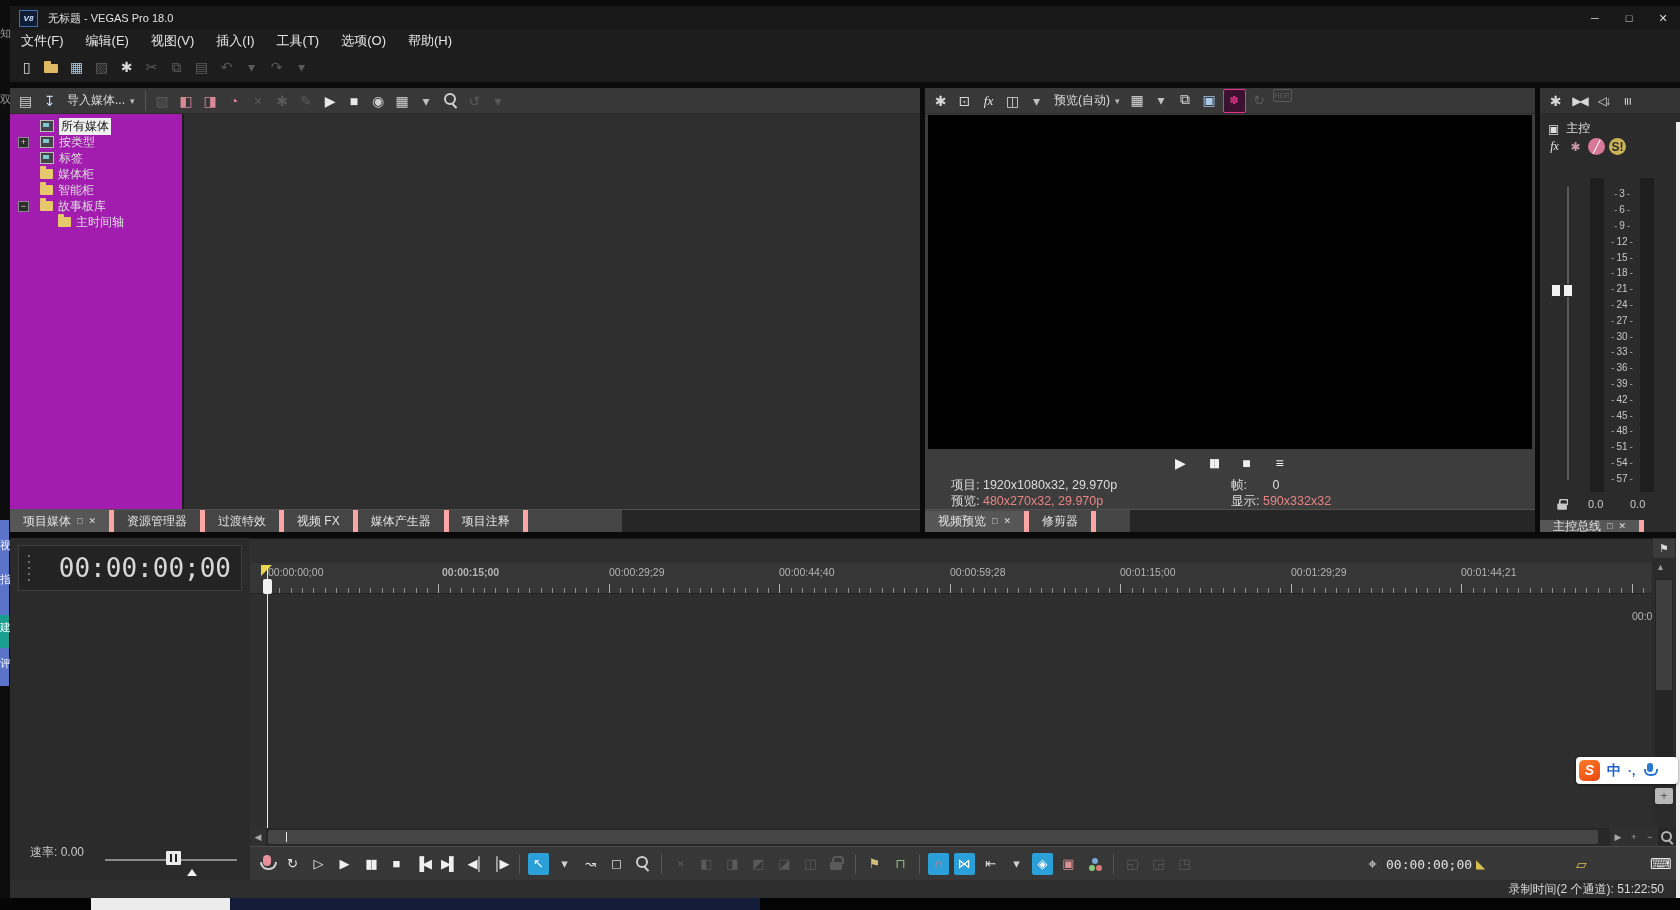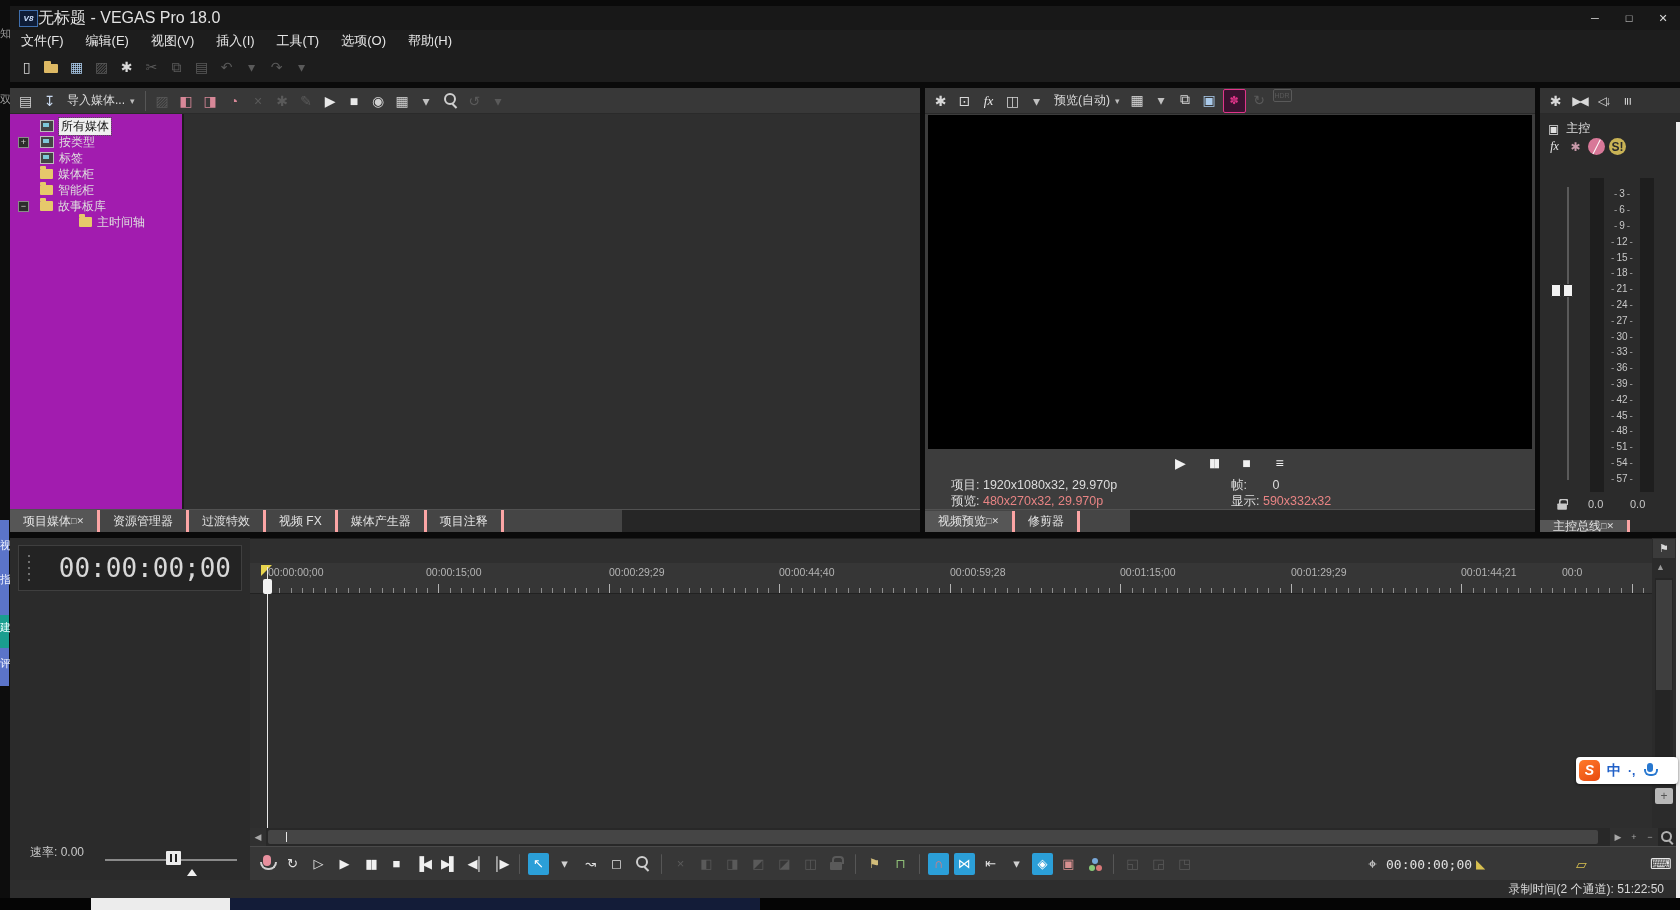--- a/index.html
+++ b/index.html
@@ -10,21 +10,21 @@
   #left-strip{left:0;top:0;width:10px;height:910px;background:#0d0d0d;overflow:hidden;}
   .seg{position:absolute;left:0;width:9px;}
   .seg-b1{top:520px;height:95px;background:#5b74c9;}
   .seg-t1{top:615px;height:33px;background:#1a9e8f;}
   .seg-b2{top:648px;height:38px;background:#5b74c9;}
   .frag{position:absolute;left:0;width:10px;height:14px;overflow:hidden;font-size:11px;line-height:14px;}
   
   #titlebar{left:10px;top:6px;width:1670px;height:24px;background:#181818;display:flex;align-items:center;}
   #app-logo{width:17px;height:15px;margin-left:9px;background:#0e1c36;border:1px solid #3f6fae;color:#cfe2ff;
     font-size:8px;font-weight:bold;font-style:italic;text-align:center;line-height:15px;}
-  #title-text{margin-left:0;font-size:16px;color:#e2e2e2;}
+  #title-text{margin-left:10px;font-size:11px;color:#e2e2e2;}
   #winbtns{margin-left:auto;display:flex;height:100%;}
   .winbtn{width:34px;height:100%;display:flex;align-items:center;justify-content:center;color:#d8d8d8;font-size:11px;}
   #menubar{left:10px;top:30px;width:1670px;height:22px;background:#1d1d1d;display:flex;align-items:center;}
   .menu-item{padding:0 11px;font-size:13px;color:#e6e6e6;line-height:22px;}
   #main-toolbar{left:10px;top:52px;width:1670px;height:30px;background:#1d1d1d;display:flex;align-items:center;padding-left:6px;gap:4px;box-sizing:border-box;}
   
   .ti{width:21px;height:22px;display:flex;align-items:center;justify-content:center;font-size:14px;color:#d0d0d0;
       border-radius:2px;position:relative;flex:0 0 auto;}
   .tight{letter-spacing:-2px;font-size:12px;}
   .rot90{transform:rotate(90deg);}
@@ -48,21 +48,21 @@
   .dots3::before{content:"";position:absolute;left:5px;top:12px;width:6px;height:6px;border-radius:50%;background:#88c878;
      box-shadow:7px 0 0 #d87878,3px -7px 0 #78a8d8;}
   
   .panel{position:absolute;background:#262626;}
   .panel-toolbar{position:absolute;left:0;top:0;right:0;height:26px;background:#383838;border-bottom:1px solid #2a2a2a;
      display:flex;align-items:center;padding-left:5px;gap:3px;box-sizing:border-box;}
   .txtbtn{font-size:12px;color:#dcdcdc;padding:0 4px;display:flex;align-items:center;gap:5px;}
   .caret{font-size:9px;color:#bdbdbd;}
   .tabs-row{position:absolute;left:0;bottom:0;right:0;height:22px;background:#262626;border-top:1px solid #515151;}
   .tabs-wrap{display:flex;background:#454545;height:100%;width:fit-content;}
-  .tab{padding:0 13px;font-size:12px;color:#e2e2e2;line-height:21px;border-right:3px solid #fca5a5;display:flex;align-items:center;gap:0;white-space:nowrap;}
+  .tab{padding:0 13px;font-size:12px;color:#e2e2e2;line-height:21px;border-right:5px solid #fca5a5;display:flex;align-items:center;gap:6px;white-space:nowrap;}
   .tab.active{background:#565656;}
   .tab .wicon{display:none;font-size:9px;color:#dcdcdc;}
   .tab.closable .wicon{display:inline;}
   
   #media-panel{left:10px;top:88px;width:910px;height:444px;}
   #media-body{position:absolute;left:0;top:26px;right:0;bottom:22px;display:flex;}
   #media-tree{width:172px;background:#a21caf;padding-top:4px;box-sizing:border-box;position:relative;}
   #media-divider{width:2px;background:#1c1c1c;}
   #media-list{flex:1;background:#2f2f2f;}
   .trow{position:relative;height:16px;display:flex;align-items:center;font-size:12px;color:#dedede;}
@@ -269,21 +269,21 @@
           <div class="trow" style="padding-left: 30px;">
 
             <span class="tico foldic"></span>
             <span class="tlabel">智能柜</span>
           </div>
           <div class="trow" style="padding-left: 30px;">
             <span class="exp">−</span>
             <span class="tico foldic"></span>
             <span class="tlabel">故事板库</span>
           </div>
-          <div class="trow" style="padding-left: 69px;">
+          <div class="trow" style="padding-left: 48px;">
 
             <span class="tico foldic"></span>
             <span class="tlabel">主时间轴</span>
           </div>
       </div>
       <div id="media-divider"></div>
       <div id="media-list"></div>
     </div>
     <div class="tabs-row">
       <div class="tabs-wrap" style="min-width:612px;">
@@ -520,28 +520,28 @@
     <div id="rate-label">速率: 0.00</div>
     <div id="rate-track"></div>
     <div id="rate-handle"></div>
     <div id="rate-tri"></div>
   </div>
 
   <div id="timeline-main" class="abs">
     <div id="marker-bar"></div>
     <div id="ruler">
       <span class="rlabel" style="left: 18px;">00:00:00;00</span>
-        <span class="rlabel" style="left: 176px;">00:00:15;00</span>
+        <span class="rlabel" style="left: 192px; font-weight: bold;">00:00:15;00</span>
         <span class="rlabel" style="left: 359px;">00:00:29;29</span>
         <span class="rlabel" style="left: 529px;">00:00:44;40</span>
         <span class="rlabel" style="left: 700px;">00:00:59;28</span>
         <span class="rlabel" style="left: 870px;">00:01:15;00</span>
         <span class="rlabel" style="left: 1041px;">00:01:29;29</span>
         <span class="rlabel" style="left: 1211px;">00:01:44;21</span>
-        <span class="rlabel" style="left: 1312px;">00:0</span>
+        <span class="rlabel" style="left: 1382px; margin-top: 44px;">00:0</span>
       <div id="ruler-ticks">
           <div class="tick major" style="left: 18px;"></div>
           <div class="tick" style="left: 29.366px;"></div>
           <div class="tick" style="left: 40.732px;"></div>
           <div class="tick" style="left: 52.098px;"></div>
           <div class="tick" style="left: 63.464px;"></div>
           <div class="tick" style="left: 74.83px;"></div>
           <div class="tick" style="left: 86.196px;"></div>
           <div class="tick" style="left: 97.562px;"></div>
           <div class="tick" style="left: 108.928px;"></div>

